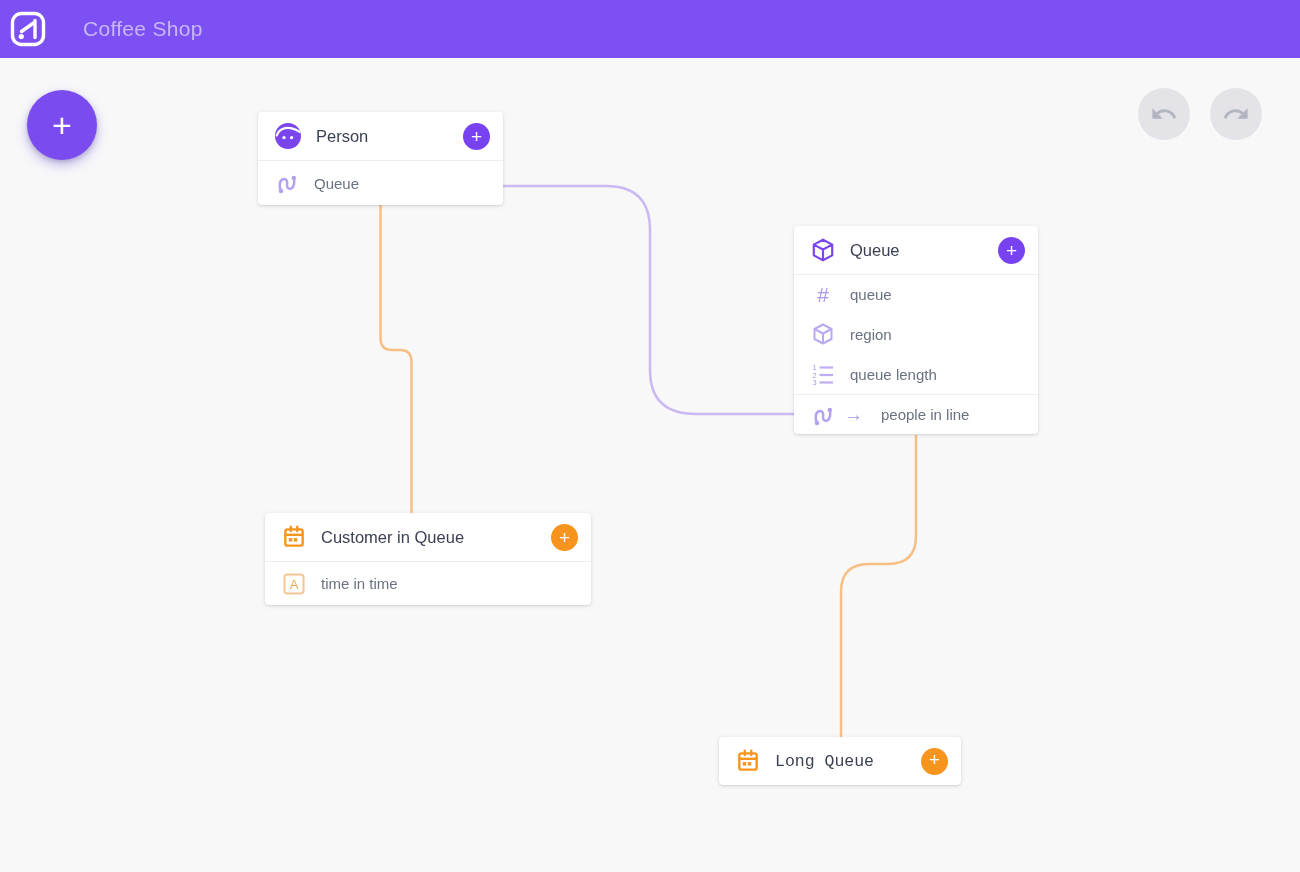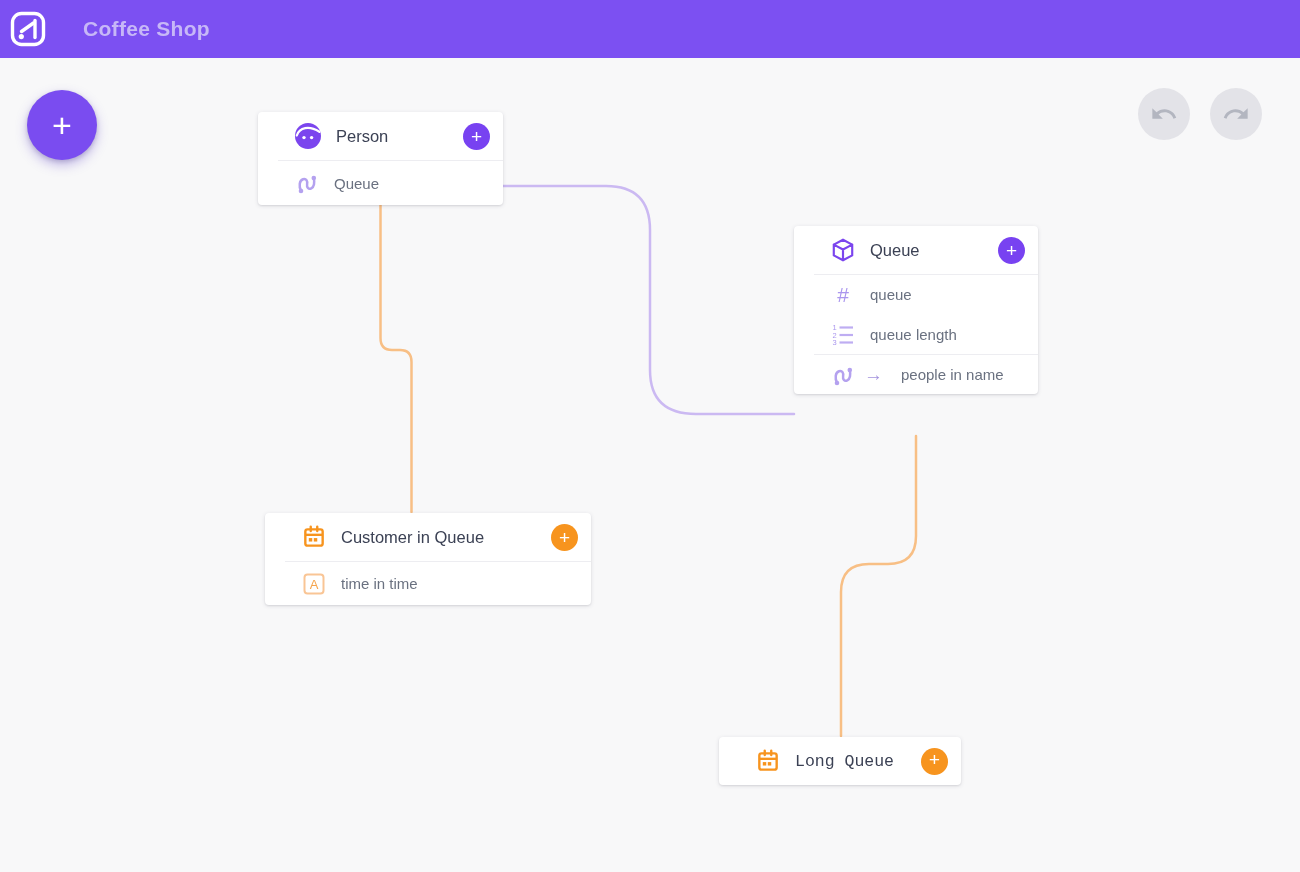--- a/index.html
+++ b/index.html
@@ -6,21 +6,21 @@
   html,body { width:1300px; height:872px; font-family:"Liberation Sans", sans-serif; }
   body { position:relative; background:#F8F8F9; overflow:hidden; }
 
   
   .topbar {
     position:absolute; left:0; top:0; width:1300px; height:58px;
     background:#7C50F2; display:flex; align-items:center; z-index:5;
   }
   .logo-box { width:38px; height:38px; margin-left:9px; display:flex; align-items:center; justify-content:center; }
   .app-title {
-    margin-left:36px; font-size:21px; font-weight:700; letter-spacing:0.3px;
+    margin-left:36px; font-size:21px; font-weight:400; letter-spacing:0.3px;
     color:#C7B7F7;
   }
 
   
   .canvas { position:absolute; left:0; top:58px; width:1300px; height:814px; background:#F8F8F9; }
 
   .edges-layer { position:absolute; left:0; top:0; width:1300px; height:872px; z-index:1; pointer-events:none; }
   .edge-purple { stroke:#CBB9F2; stroke-width:2.5; fill:none; stroke-linecap:round; }
   .edge-orange { stroke:#F8BF85; stroke-width:2.5; fill:none; stroke-linecap:round; }
 
@@ -37,21 +37,20 @@
     position:absolute; width:52px; height:52px; border-radius:50%;
     background:#E3E3E8; display:flex; align-items:center; justify-content:center; z-index:4;
   }
   .history-btn.undo { left:1138px; top:88px; }
   .history-btn.redo { left:1210px; top:88px; }
 
   
   .node {
     position:absolute; background:#fff; border-radius:4px; z-index:2;
     box-shadow:0 1px 4px rgba(40,40,70,0.13), 0 1px 2px rgba(0,0,0,0.07);
-    padding-left:20px;
   }
   .node-header { display:flex; align-items:center; height:48px; padding:0 13px 0 16px; }
   .node-title { font-size:16.5px; font-weight:500; color:#3B4154; margin-left:14px; white-space:nowrap; }
   .add-btn {
     margin-left:auto; width:27px; height:27px; border-radius:50%; color:#fff;
     display:flex; align-items:center; justify-content:center; font-size:19px; font-weight:400;
     cursor:pointer; line-height:1;
   }
   .add-purple { background:#7842F1; }
   .add-orange { background:#F7941E; }
@@ -146,40 +145,48 @@
       <span>+</span>
     </div>
   </div>
   <div class="node-row bordered">
     <span class="row-icon hash-glyph">#</span>
     <span class="row-label">queue</span>
   </div>
   <div class="node-row">
     <span class="row-icon">
       <svg width="24" height="24" viewBox="0 0 24 24">
+        <path d="M12 2.5 L20.5 7 V17 L12 21.5 L3.5 17 V7 Z M3.5 7 L12 11.5 L20.5 7 M12 11.5 V21.5" stroke="#BAA8F2" stroke-width="2" fill="none" stroke-linejoin="round" stroke-linecap="round"></path>
+      </svg>
+    </span>
+    <span class="row-label">region</span>
+  </div>
+  <div class="node-row">
+    <span class="row-icon">
+      <svg width="24" height="24" viewBox="0 0 24 24">
         <text x="1.5" y="8" font-size="7.5" fill="#AB97EE" font-family="'Liberation Sans',sans-serif">1</text>
         <text x="1.5" y="15.5" font-size="7.5" fill="#AB97EE" font-family="'Liberation Sans',sans-serif">2</text>
         <text x="1.5" y="23" font-size="7.5" fill="#AB97EE" font-family="'Liberation Sans',sans-serif">3</text>
         <line x1="8.5" y1="5.5" x2="22" y2="5.5" stroke="#BEADF2" stroke-width="2.2"></line>
         <line x1="8.5" y1="13" x2="22" y2="13" stroke="#BEADF2" stroke-width="2.2"></line>
         <line x1="8.5" y1="20.5" x2="22" y2="20.5" stroke="#BEADF2" stroke-width="2.2"></line>
       </svg>
     </span>
     <span class="row-label">queue length</span>
   </div>
   <div class="node-row bordered">
     <span class="row-icon">
       <svg width="26" height="26" viewBox="0 0 26 26">
         <path d="M7 20.5 C 4.8 16.5, 5.2 10.5, 9 9.2 C 12.4 8.1, 13.6 11.2, 13.1 14 C 12.6 17.3, 14.4 19.8, 17.3 18.4 C 20.2 17, 20.8 12, 19.8 8.6" stroke="#B4A1EF" stroke-width="2.5" fill="none" stroke-linecap="round"></path>
         <circle cx="7" cy="21" r="2.3" fill="#B4A1EF"></circle>
         <circle cx="19.8" cy="8" r="2.3" fill="#B4A1EF"></circle>
       </svg>
     </span>
     <span class="arrow-glyph">→</span>
-    <span class="row-label">people in name</span>
+    <span class="row-label">people in line</span>
   </div>
 </div>
 
 <div class="node node-customer">
   <div class="node-header">
     <svg width="26" height="26" viewBox="0 0 24 24">
       <rect x="4" y="5" width="16" height="15" rx="2" stroke="#F7941E" stroke-width="2.2" fill="none"></rect>
       <line x1="9" y1="2.5" x2="9" y2="6.5" stroke="#F7941E" stroke-width="2.2" stroke-linecap="round"></line>
       <line x1="15" y1="2.5" x2="15" y2="6.5" stroke="#F7941E" stroke-width="2.2" stroke-linecap="round"></line>
       <line x1="4" y1="10" x2="20" y2="10" stroke="#F7941E" stroke-width="2.2"></line>

